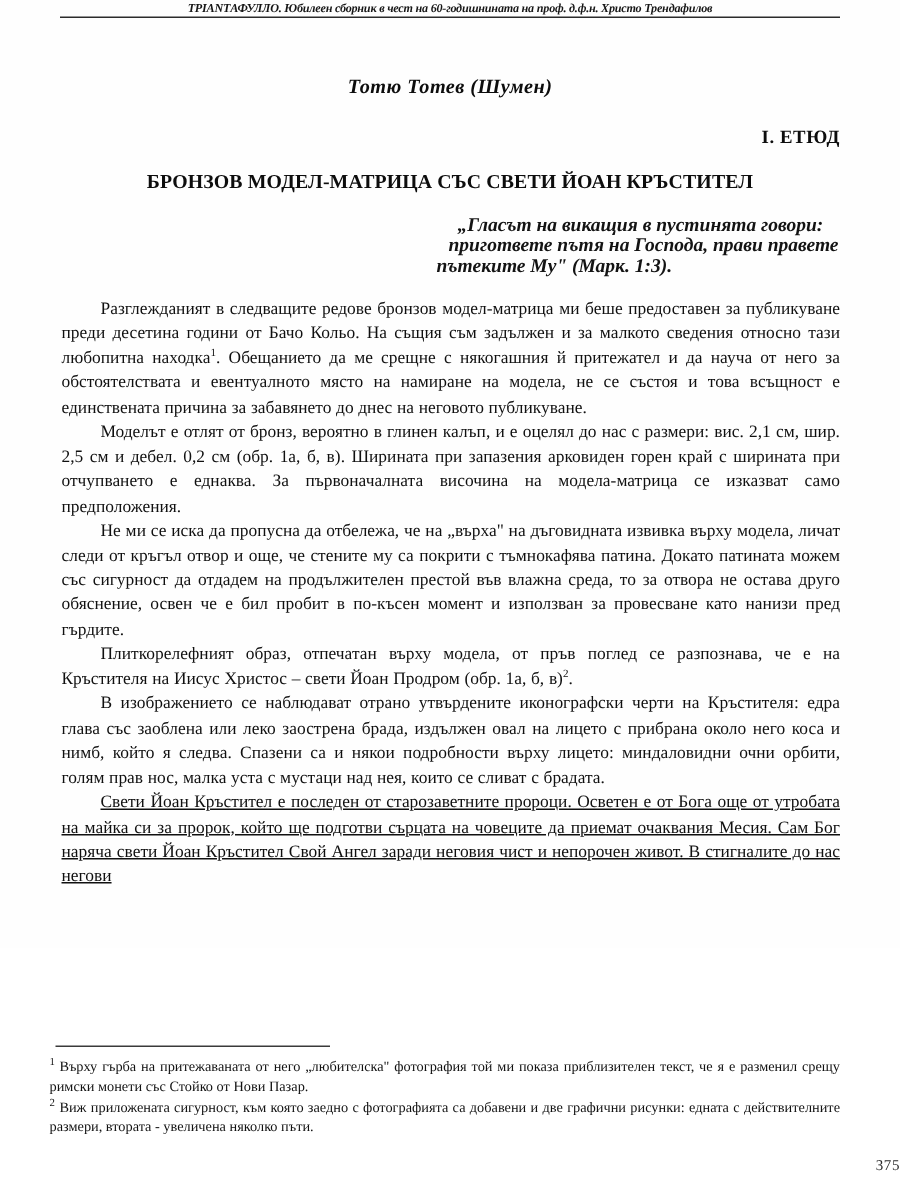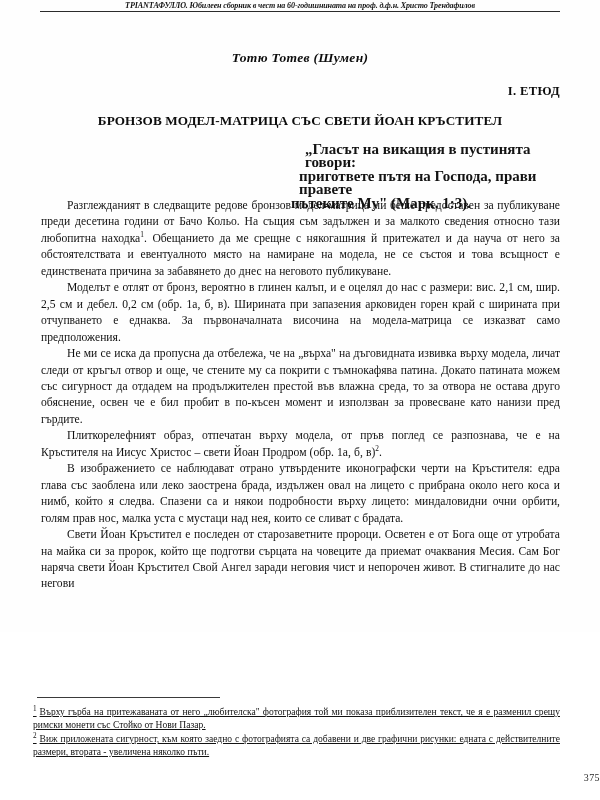--- a/index.html
+++ b/index.html
@@ -86,22 +86,23 @@
     white-space: nowrap;
   }
 
   
   .epigraph {
     position: absolute;
     top: 143px;
     right: 41px;
     width: 268px;
     text-align: left;
-    font-weight: bold;
-    font-size: 15px;
+    font-style: italic;
+    font-weight: bold;
+    font-size: 13px;
     line-height: 13.4px;
     color: #131313;
     margin-left: 44px;
   }
   .epigraph .l1 { padding-left: 14px; }
   .epigraph .l2 { padding-left: 8px; }
   .epigraph .l3 { padding-left: 0px; }
 
   
   .body-block {
@@ -115,21 +116,21 @@
     text-align: justify;
     text-indent: 26px;
     font-size: 11.6px;
     line-height: 16.45px;
     letter-spacing: 0.01px;
     word-spacing: 0.2px;
     color: #101010;
     -webkit-hyphens: none;
     hyphens: none;
   }
-  p.para:last-child { margin-bottom: 11px; }
+  p.para:last-child { margin-bottom: 11px; text-decoration: underline; }
   sup.fn {
     font-size: 7.4px;
     vertical-align: super;
     line-height: 0;
   }
 
   
   .footnote-rule {
     position: absolute;
     left: 37px;
@@ -144,21 +145,20 @@
     top: 705px;
     width: 527px;
   }
   p.fnote {
     margin: 0;
     text-align: justify;
     font-size: 9.55px;
     line-height: 13.4px;
     color: #121212;
     text-indent: 0;
-    text-decoration: underline;
   }
   p.fnote .fnum {
     font-size: 7.2px;
     vertical-align: super;
     line-height: 0;
     margin-right: 3px;
   }
 
   
   .pageno {

